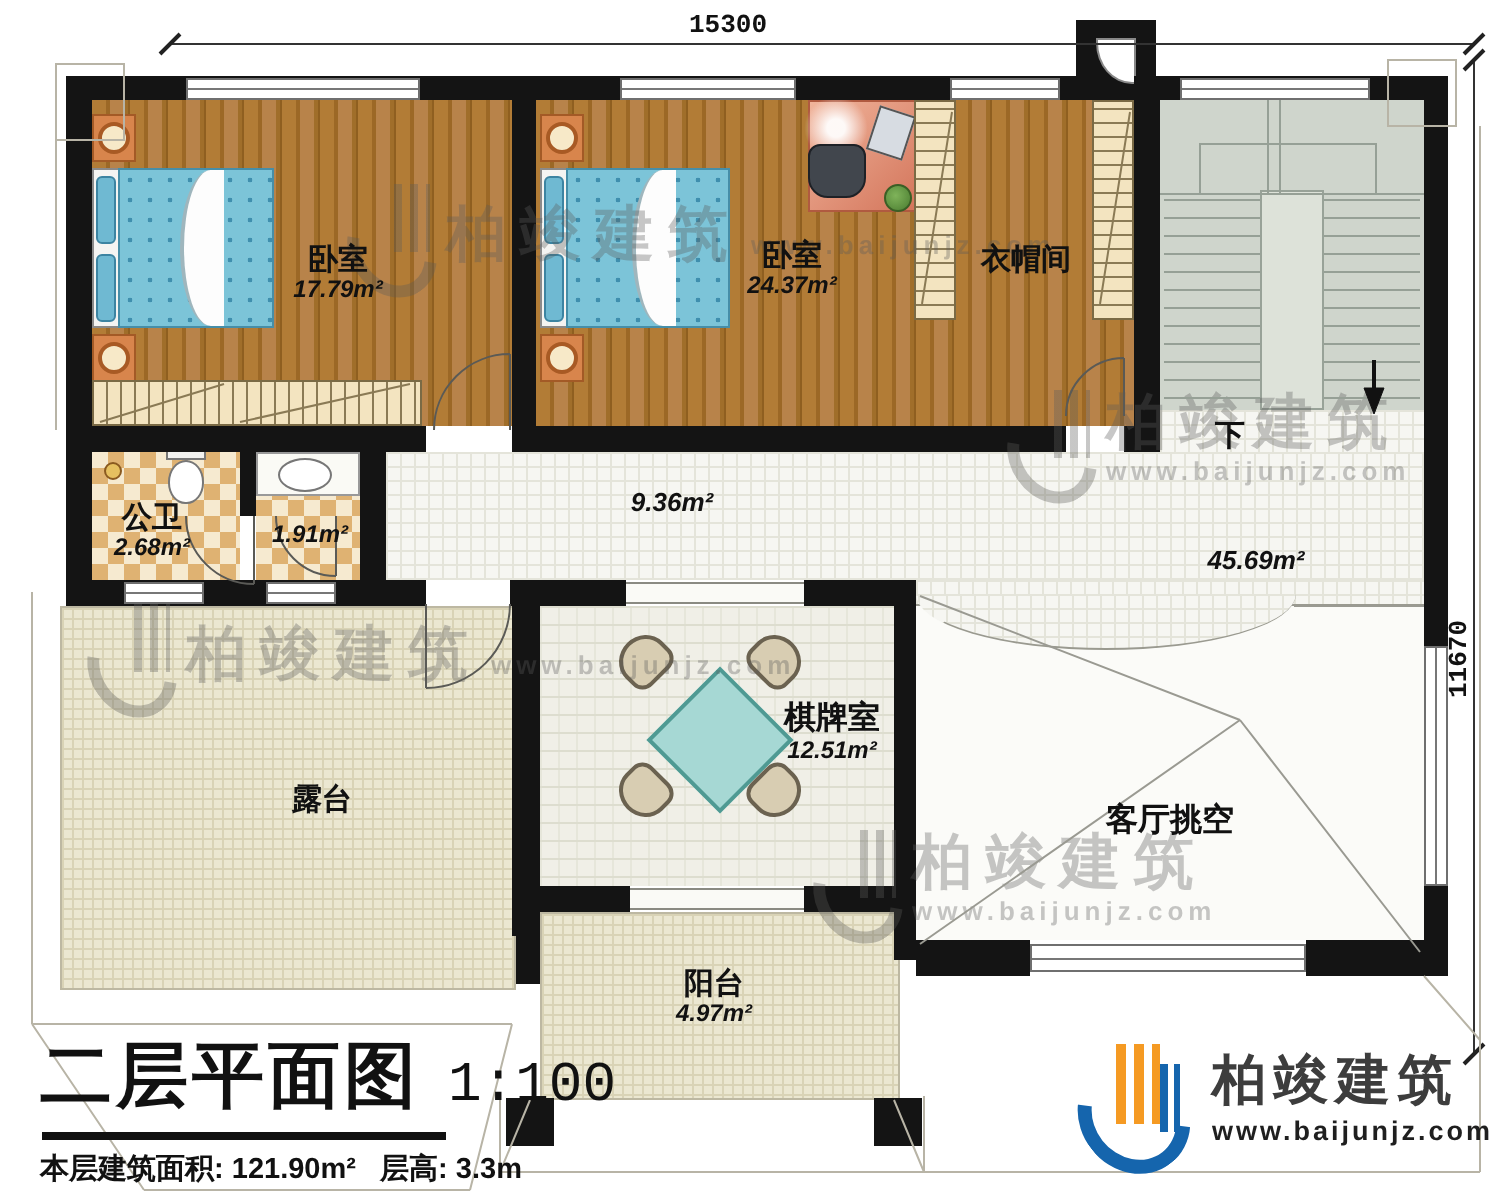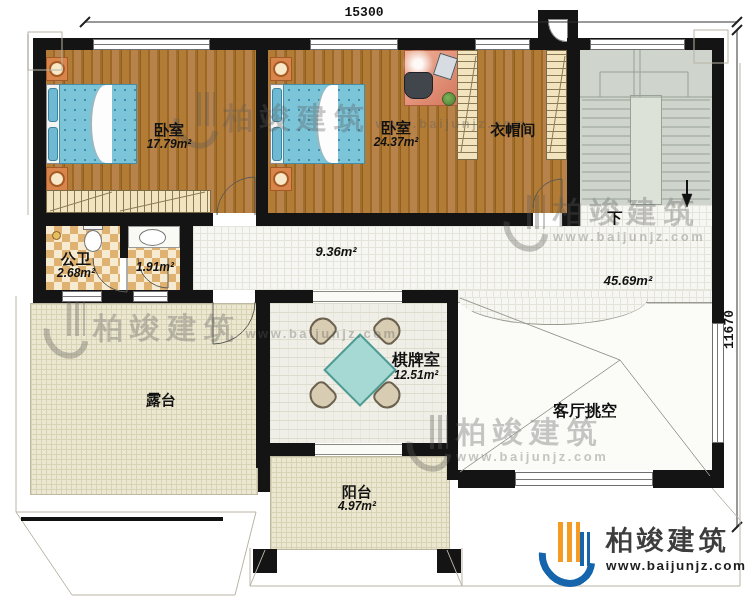--- a/index.html
+++ b/index.html
@@ -302,21 +302,31 @@
   </div>
   <div class="room-label" style="left:357px;top:499px;">
     <span class="nm">阳台</span>
     <span class="ar">4.97m²</span>
   </div>
 
   <div class="dim" style="left:364px;top:5px;transform:translateX(-50%);">15300</div>
   <div class="dim" style="left:722px;top:310px;writing-mode:vertical-rl;transform:rotate(180deg);">11670</div>
 
   <div id="titleblock">
+    <div class="row">
+      <span class="big">二层平面图</span>
+      <span class="scale">1:100</span>
+    </div>
     <div class="rule"></div>
+    <div class="info">
+      <span>本层建筑面积:</span>
+      <span>121.90m²</span>
+      &nbsp;&nbsp;<span>层高:</span>
+      <span>3.3m</span>
+    </div>
   </div>
 
   <div id="logo">
     <span class="logo-icon">
       <span class="sw"></span>
         <span class="ob"></span>
         <span class="bb"></span>
     </span>
     <span class="logo-text">
       <div class="t1">柏竣建筑</div>

